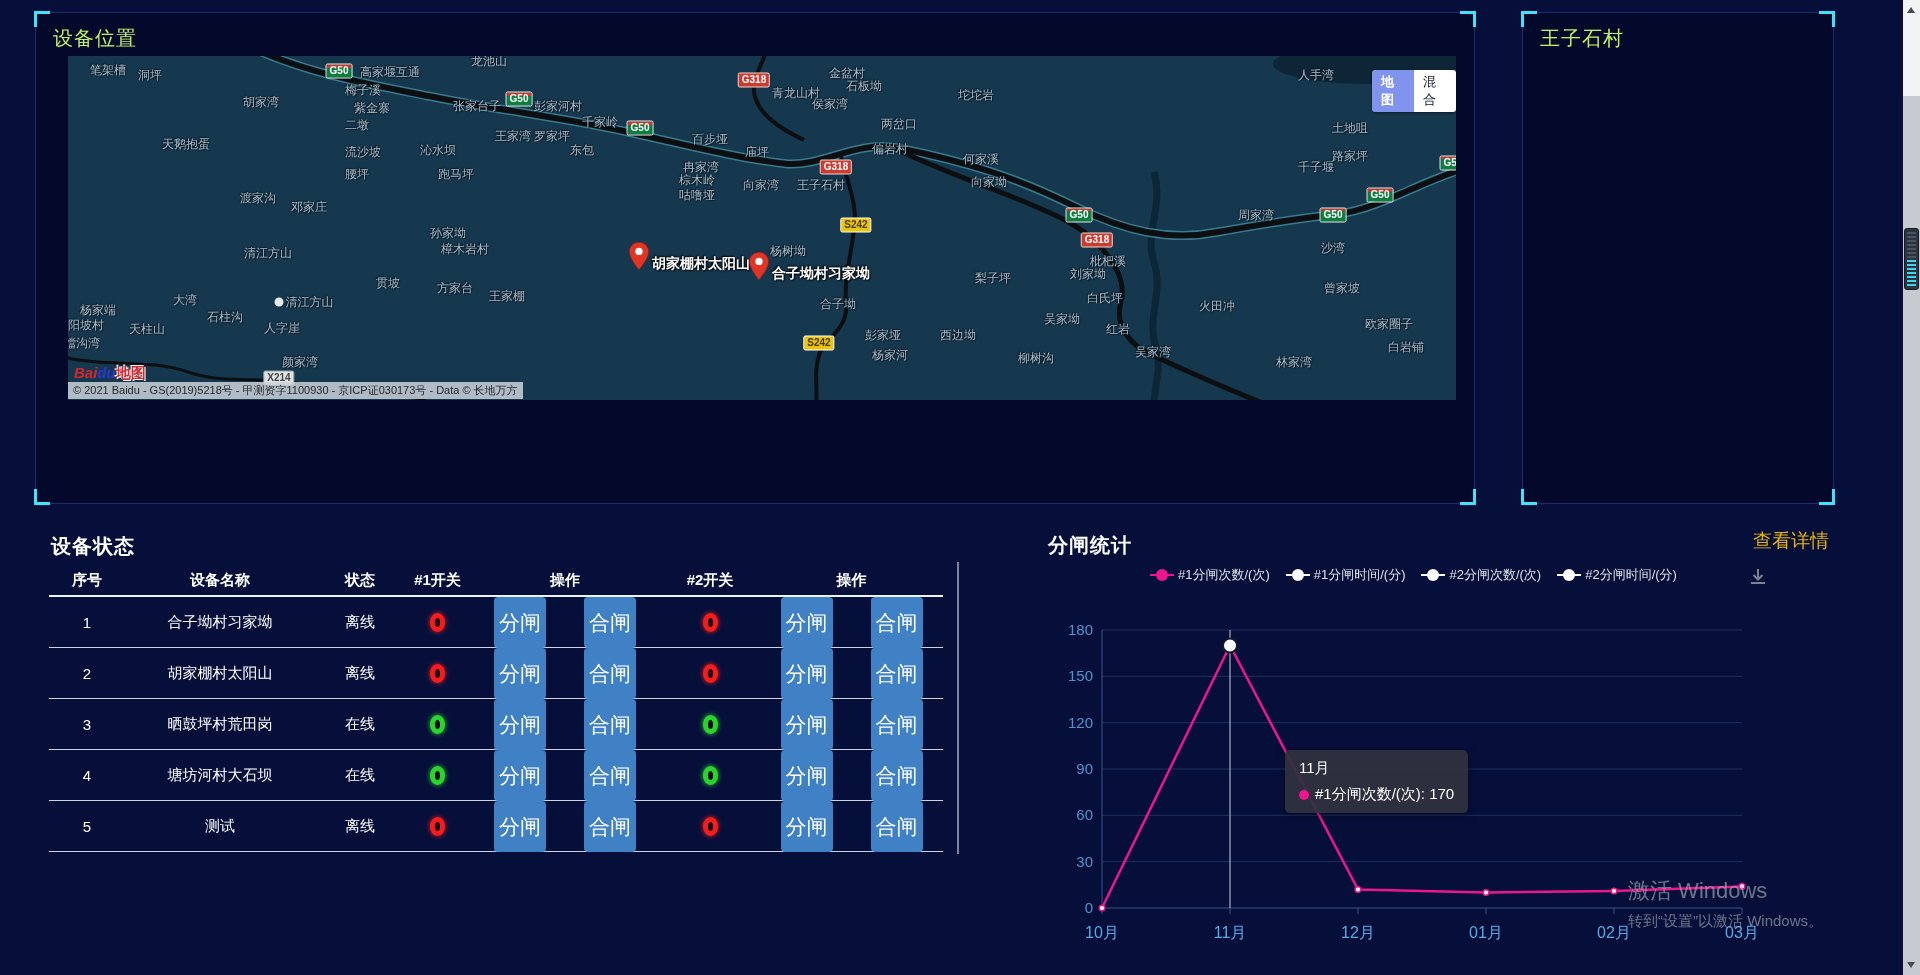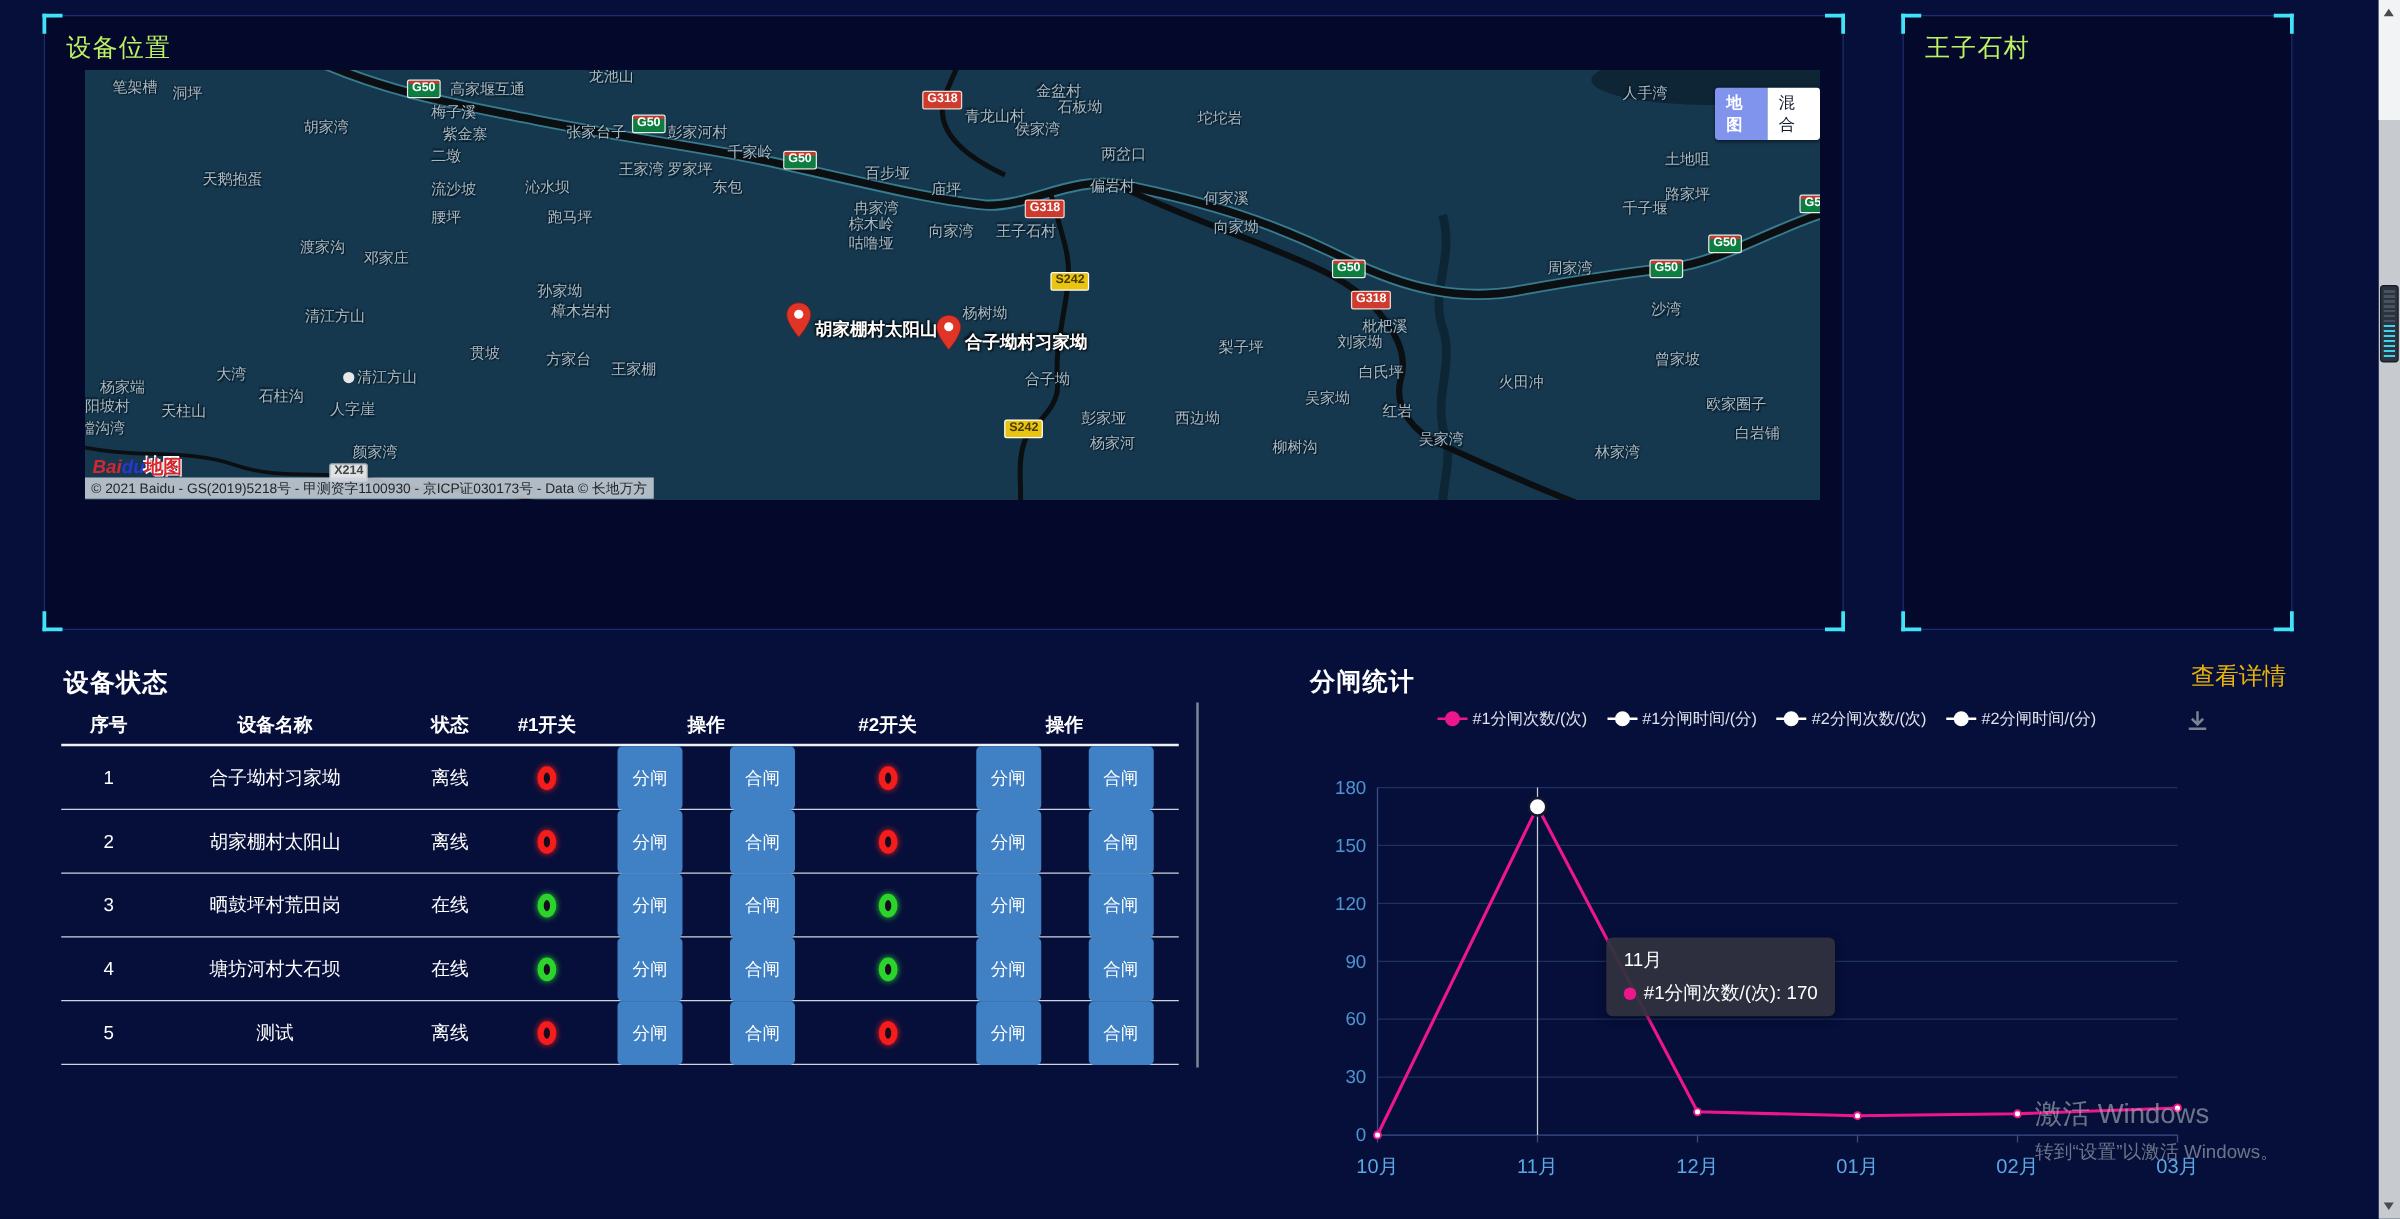--- a/index.html
+++ b/index.html
@@ -55,21 +55,21 @@
 
   
   .tbl { position:absolute; left:49px; top:565px; width:894px; color:#fff; font-size:15px; }
   .trow { display:grid; grid-template-columns:76px 190px 90px 65px 190px 100px 183px; align-items:center; }
   .trow.head { height:32px; font-weight:bold; border-bottom:2px solid #eef1f6; }
   .trow.body { height:51px; border-bottom:1px solid #cdd4e0; }
   .tc { display:flex; align-items:center; justify-content:center; gap:38px; }
   .light { width:15px; height:19px; border-radius:50%; background:#160b1e; }
   .light.off { border:5px solid #f51c1c; box-shadow:0 0 5px #f51c1c; }
   .light.on  { border:5px solid #2bd42b; box-shadow:0 0 5px #2bd42b; }
-  .act-btn { width:52px; height:51px; background:#3f81c4; border-radius:4px; color:#fff; font-size:14px;
+  .act-btn { width:52px; height:51px; background:#3f81c4; border-radius:4px; color:#fff; font-size:21px;
         display:flex; align-items:center; justify-content:center; cursor:pointer; }
 
   .v-divider { position:absolute; left:957px; top:562px; width:2px; height:292px; background:#9aa2ac; opacity:.8; }
 
   
   .detail-link { position:absolute; left:1753px; top:528px; color:#eab308; font-size:19px; cursor:pointer; }
   .legend { position:absolute; left:1150px; top:566px; display:flex; gap:16px; align-items:center; }
   .lg-item { display:flex; align-items:center; gap:4px; cursor:pointer; }
   .lg-icon { position:relative; width:24px; height:12px; }
   .lg-icon .ln { position:absolute; left:0; top:5px; width:24px; height:2px; }

